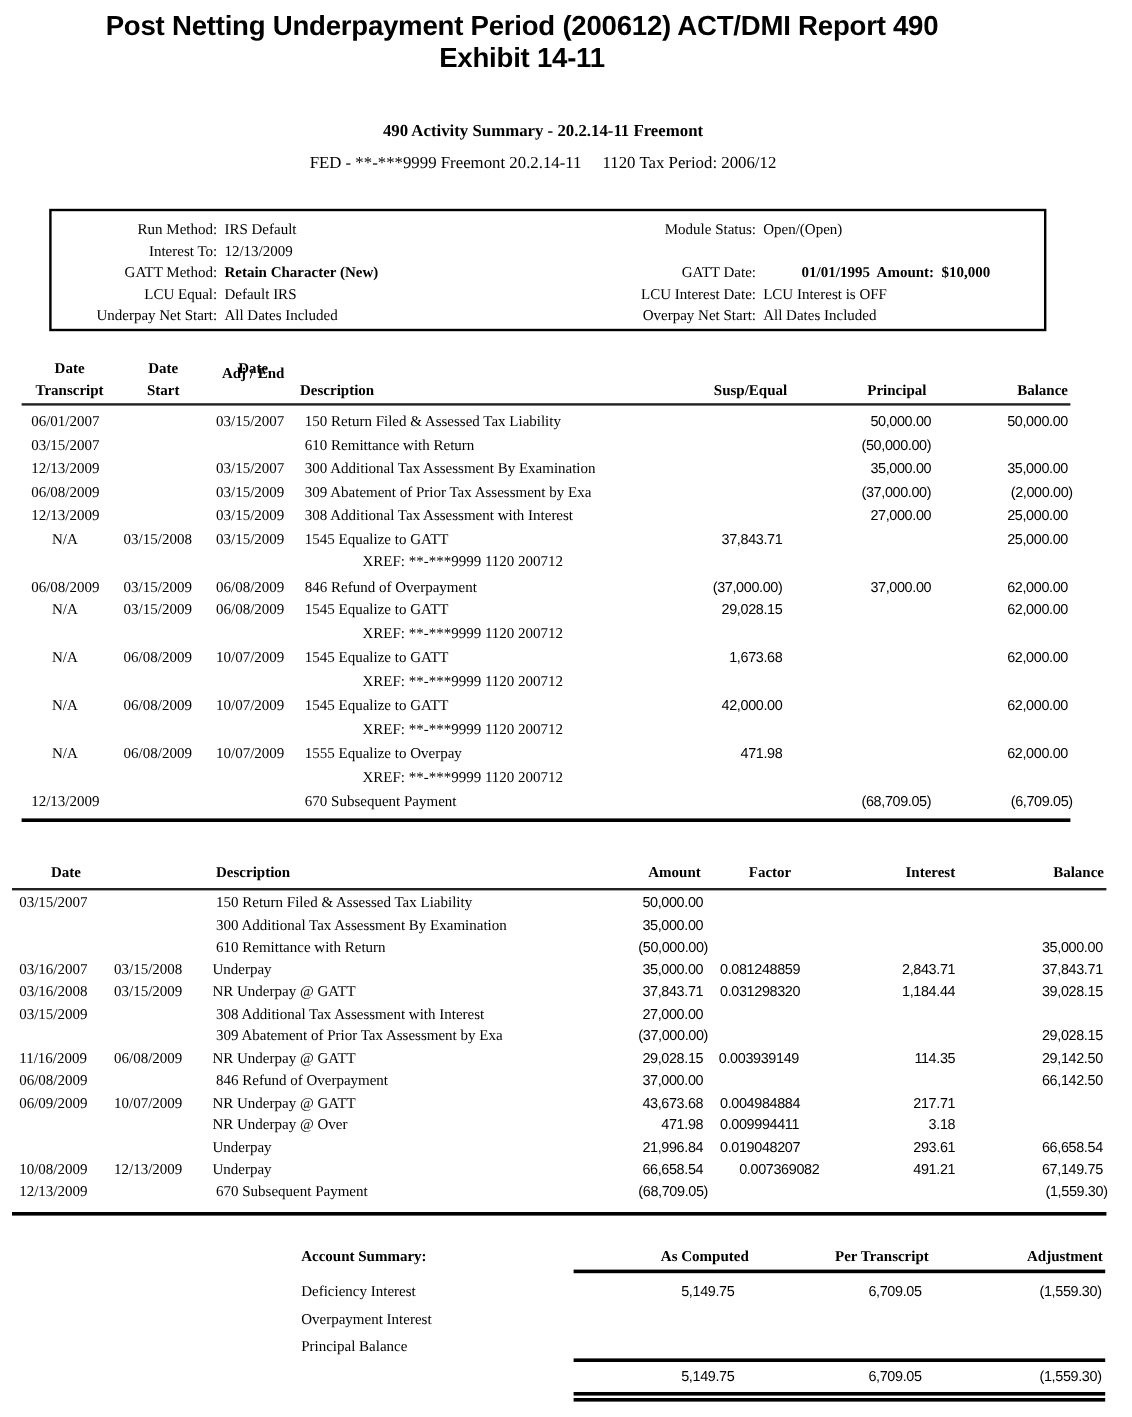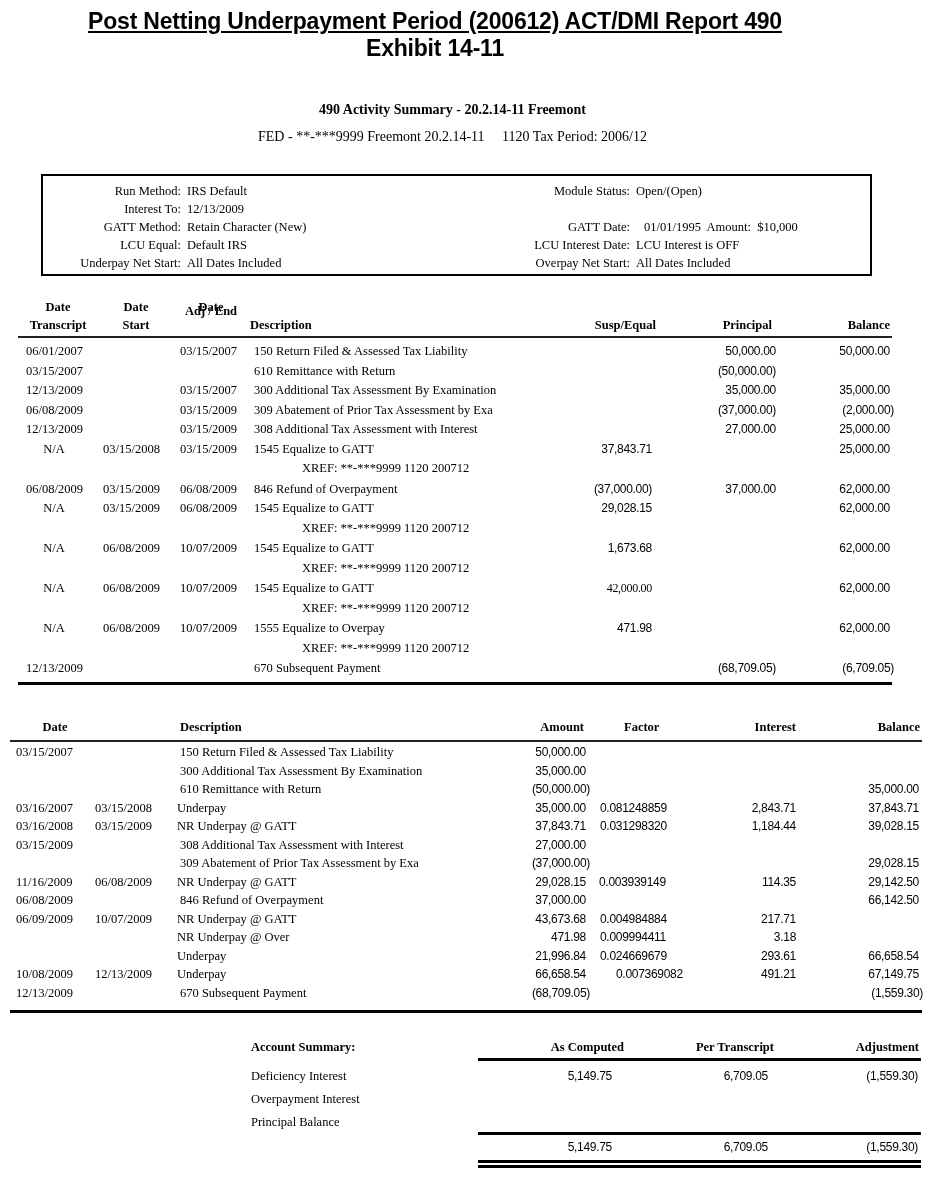--- a/index.html
+++ b/index.html
@@ -17,54 +17,54 @@
   .r { text-align: right; }
   .c { text-align: center; }
   .hdr { font-weight: bold; font-size: 12.5px; white-space: nowrap; }
   .rule-thin { height: 2px; background: #222; }
   .rule-thick { height: 3px; background: #000; }
   .num { font-family: "Liberation Sans", sans-serif; font-size: 12px; letter-spacing: -0.3px; }
 </style>
 </head>
 <body>
 
-<div class="abs title" style="top:8px;text-decoration:underline;">Post Netting Underpayment Period (200612) ACT/DMI Report 490</div>
+<div class="abs title" style="top:8px;">Post Netting Underpayment Period (200612) ACT/DMI Report 490</div>
 <div class="abs title" style="top:35px;">Exhibit 14-11</div>
 <div class="abs subtitle bold" style="top:102px;">490 Activity Summary - 20.2.14-11 Freemont</div>
 <div class="abs subtitle" style="top:129px; white-space:pre;">FED - **-***9999 Freemont 20.2.14-11     1120 Tax Period: 2006/12</div>
 
 <div class="abs box"></div>
 <div class="abs kv" style="left:0; top:182px; width:943px;">
   <div style="position:absolute; top:0px; left:0; width:943px;">
     <span class="k" style="left:0; width:181px;">Run Method:</span>
     <span class="v" style="left:187px;">IRS Default</span>
   </div>
   <div style="position:absolute; top:18px; left:0; width:943px;">
     <span class="k" style="left:0; width:181px;">Interest To:</span>
     <span class="v" style="left:187px;">12/13/2009</span>
   </div>
   <div style="position:absolute; top:36px; left:0; width:943px;">
     <span class="k" style="left:0; width:181px;">GATT Method:</span>
-    <span class="v" style="left:187px;">Retain Character (New)</span>
+    <span class="v" style="left:187px;font-weight:bold;">Retain Character (New)</span>
   </div>
   <div style="position:absolute; top:54px; left:0; width:943px;">
     <span class="k" style="left:0; width:181px;">LCU Equal:</span>
     <span class="v" style="left:187px;">Default IRS</span>
   </div>
   <div style="position:absolute; top:72px; left:0; width:943px;">
     <span class="k" style="left:0; width:181px;">Underpay Net Start:</span>
     <span class="v" style="left:187px;">All Dates Included</span>
   </div>
   <div style="position:absolute; top:0px; left:0; width:943px;">
     <span class="k" style="left:480px; width:150px;">Module Status:</span>
     <span class="v" style="left:636px;">Open/(Open)</span>
   </div>
   <div style="position:absolute; top:36px; left:0; width:943px;">
     <span class="k" style="left:480px; width:150px;">GATT Date:</span>
-    <span class="v" style="left:644px; white-space:pre;">01/01/1995  Amount:  $10,000</span>
+    <span class="v" style="left:668px; white-space:pre;font-weight:bold;">01/01/1995  Amount:  $10,000</span>
   </div>
   <div style="position:absolute; top:54px; left:0; width:943px;">
     <span class="k" style="left:480px; width:150px;">LCU Interest Date:</span>
     <span class="v" style="left:636px;">LCU Interest is OFF</span>
   </div>
   <div style="position:absolute; top:72px; left:0; width:943px;">
     <span class="k" style="left:480px; width:150px;">Overpay Net Start:</span>
     <span class="v" style="left:636px;">All Dates Included</span>
   </div>
 </div>
@@ -172,21 +172,21 @@
       <span class="r num" style="left:790px; width:100px;">62,000.00</span>
     </div>
     <div class="row" style="top: 557.5px;">
       <span style="left:302px;">XREF: **-***9999 1120 200712</span>
     </div>
     <div class="row" style="top: 578px;">
       <span class="c" style="left:24px;width:60px;">N/A</span>
       <span style="left:103px;">06/08/2009</span>
       <span style="left:180px;">10/07/2009</span>
       <span style="left:254px;">1545 Equalize to GATT</span>
-      <span class="r num" style="left:540px; width:112px;font-family:Liberation Serif, serif;">42,000.00</span>
+      <span class="r num" style="left:540px; width:112px;">42,000.00</span>
       <span class="r num" style="left:660px; width:116px;"></span>
       <span class="r num" style="left:790px; width:100px;">62,000.00</span>
     </div>
     <div class="row" style="top: 597.5px;">
       <span style="left:302px;">XREF: **-***9999 1120 200712</span>
     </div>
     <div class="row" style="top: 618px;">
       <span class="c" style="left:24px;width:60px;">N/A</span>
       <span style="left:103px;">06/08/2009</span>
       <span style="left:180px;">10/07/2009</span>
@@ -318,21 +318,21 @@
       <span class="r num" style="left:490px; width:96px;">471.98</span>
       <span class="num" style="left:600px;">0.009994411</span>
       <span class="r num" style="left:700px; width:96px;">3.18</span>
       <span class="r num" style="left:820px; width:99px;"></span>
     </div>
     <div class="row" style="top: 946.5px; height: 18px; line-height: 18px;">
       <span style="left:16px;"></span>
       <span style="left:95px;"></span>
       <span style="left:177px;">Underpay</span>
       <span class="r num" style="left:490px; width:96px;">21,996.84</span>
-      <span class="num" style="left:600px;">0.024669679</span>
+      <span class="num" style="left:600px;">0.019048207</span>
       <span class="r num" style="left:700px; width:96px;">293.61</span>
       <span class="r num" style="left:820px; width:99px;">66,658.54</span>
     </div>
     <div class="row" style="top: 965px; height: 18px; line-height: 18px;">
       <span style="left:16px;">10/08/2009</span>
       <span style="left:95px;">12/13/2009</span>
       <span style="left:177px;">Underpay</span>
       <span class="r num" style="left:490px; width:96px;">66,658.54</span>
       <span class="num" style="left:616px;">0.007369082</span>
       <span class="r num" style="left:700px; width:96px;">491.21</span>

